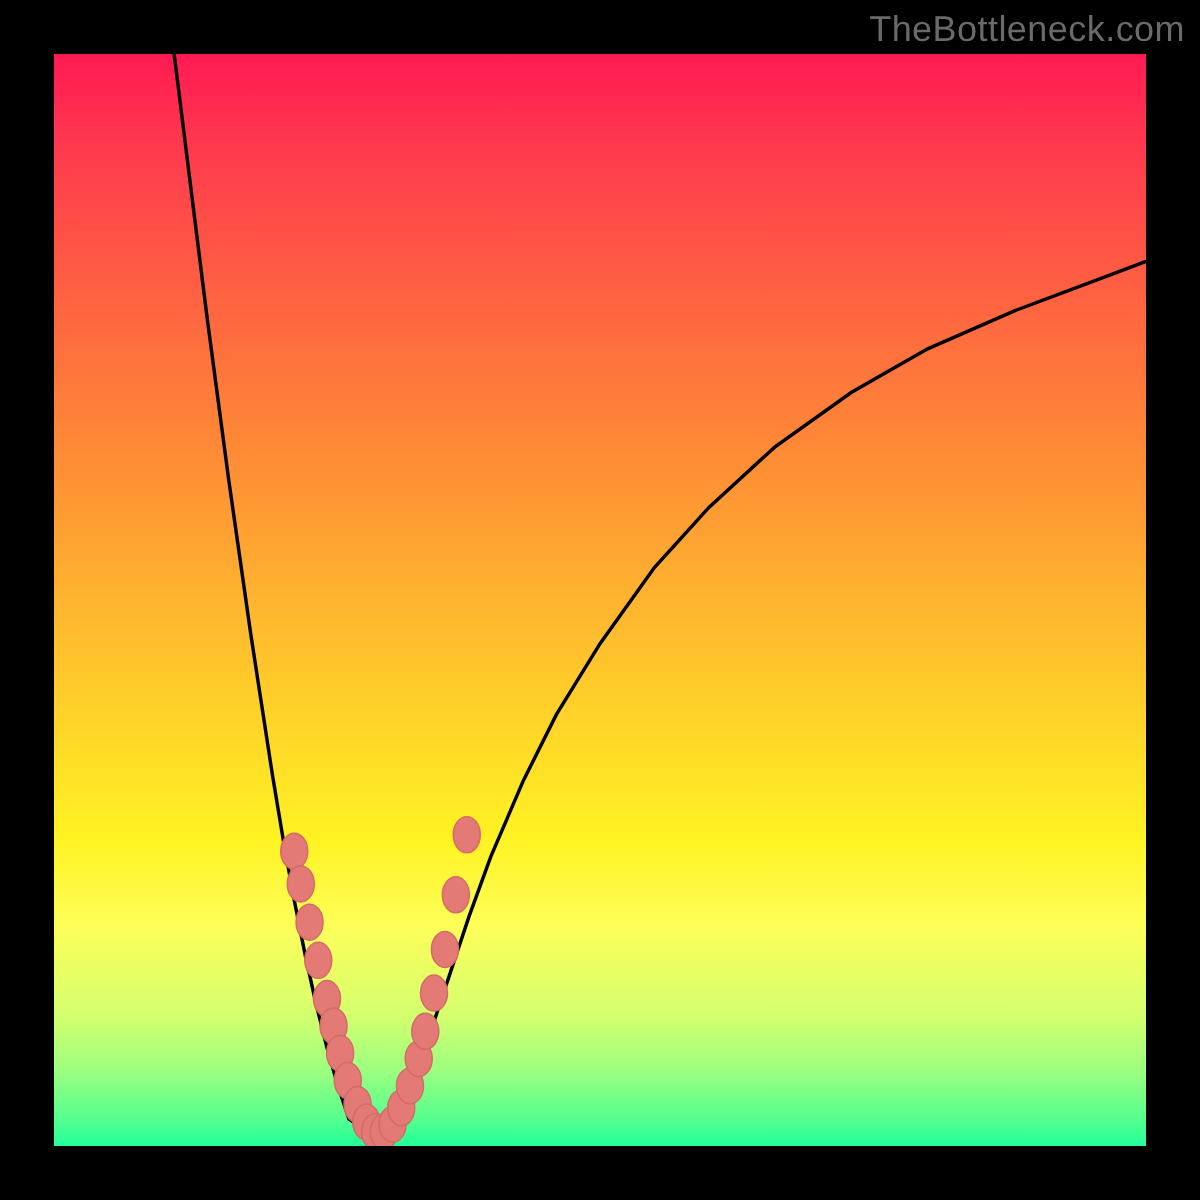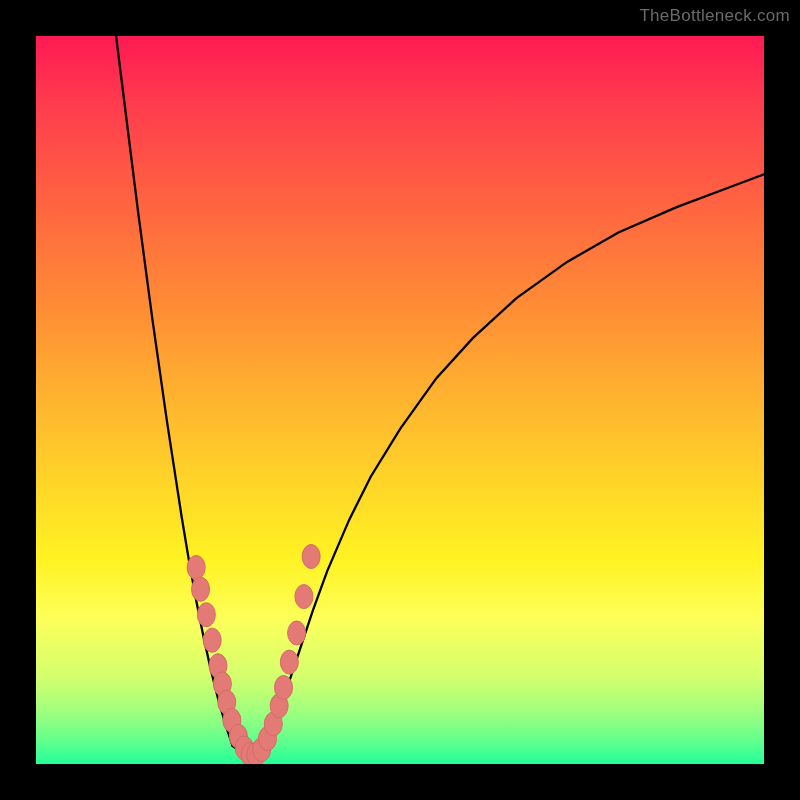--- a/index.html
+++ b/index.html
@@ -39,21 +39,21 @@
       #9dff7f 93%,
       #5fff8d 97%,
       #23ff9a 100%
     );
   }
   .watermark {
     position: absolute;
     top: 6px;
     right: 10px;
     color: #6a6a6a;
-    font-size: 17px;
+    font-size: 24px;
     letter-spacing: 0.3px;
     user-select: none;
   }
   svg {
     position: absolute;
     left: 0;
     top: 0;
   }
 </style>
 </head>

